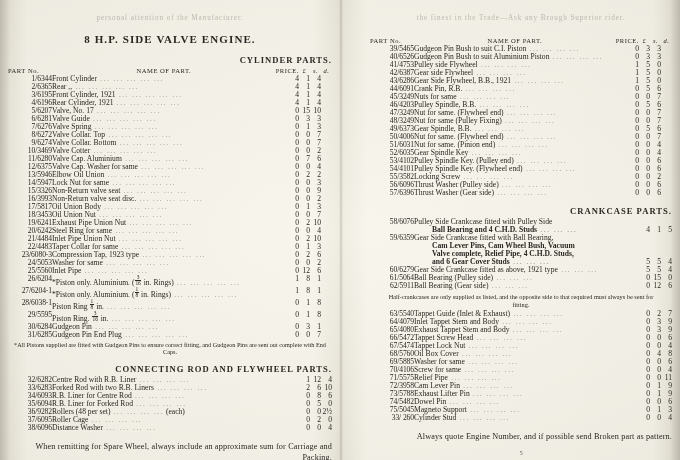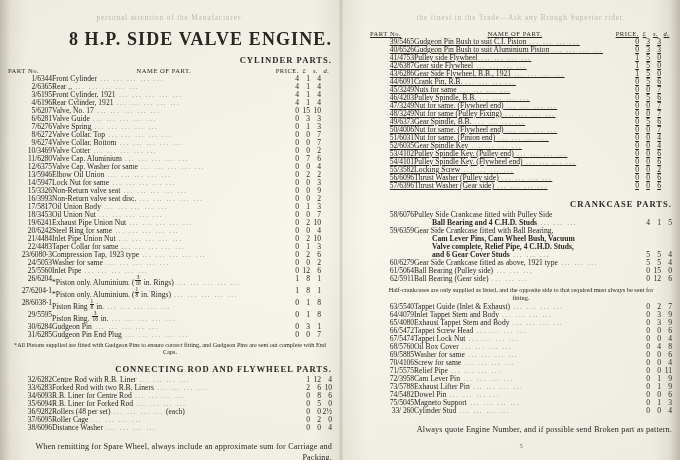--- a/index.html
+++ b/index.html
@@ -64,22 +64,22 @@
     height: 9px;
     line-height: 10px;
     overflow: hidden;
     white-space: nowrap;
   }
   .runhead.faded {
     color: rgba(60,56,48,0.30);
   }
 
   h1.engine-title {
-    text-align: right;
-    font-size: 18px;
+    text-align: center;
+    font-size: 11px;
     font-weight: bold;
     letter-spacing: 1.1px;
     margin: 10px 0 0 0;
     line-height: 14px;
   }
 
   h2.section-title {
     text-align: right;
     font-size: 8.6px;
     font-weight: bold;
@@ -484,21 +484,21 @@
         </tbody>
     </table>
 
     <div class="closing">When remitting for Spare Wheel, always include an approximate sum for Carriage and Packing.</div>
     <div class="folio">4</div>
   </div>
 
   <div class="col col-right">
     <div class="runhead faded">the finest in the Trade—Ask any Brough Superior rider.</div>
 
-    <table class="parts" style="margin-top:8px;text-decoration:underline;">
+    <table class="parts" style="margin-top:15px;">
       <thead>
         <tr>
           <th class="h-part">PART No.</th>
           <th class="h-name">NAME OF PART.</th>
           <th class="h-price">PRICE.</th>
           <th class="h-l">£</th>
           <th class="h-s">s.</th>
           <th class="h-d">d.</th>
         </tr>
       </thead>

